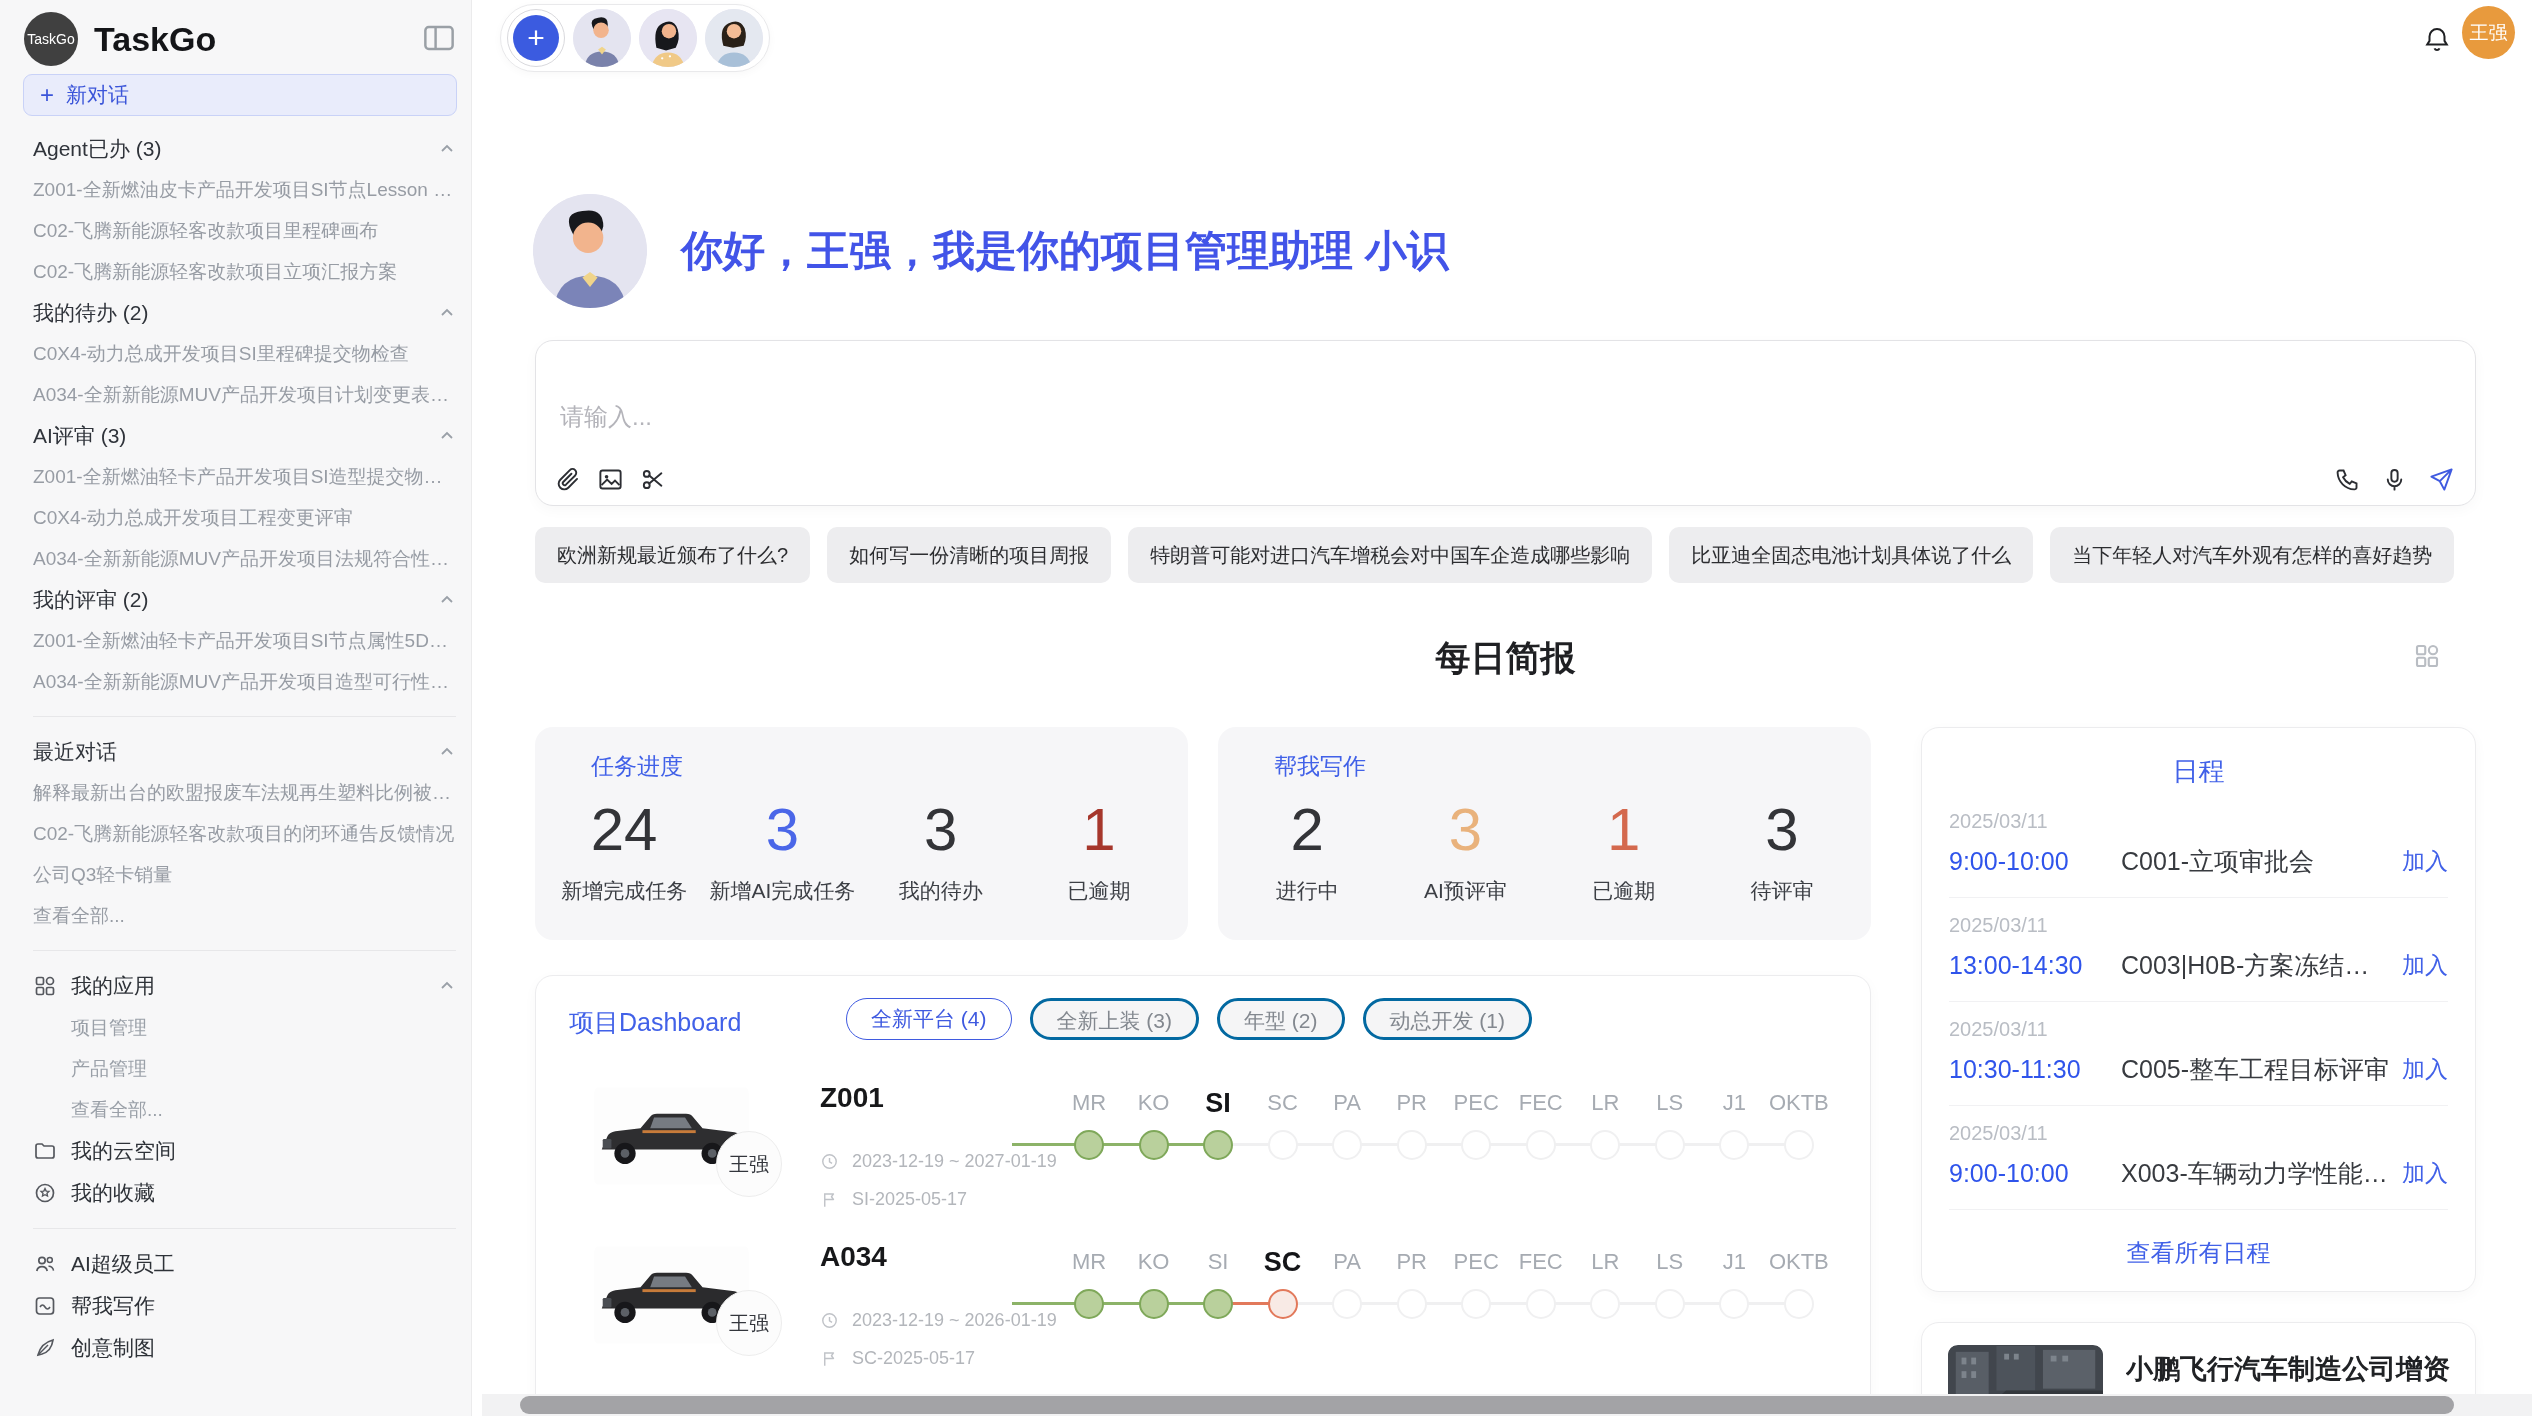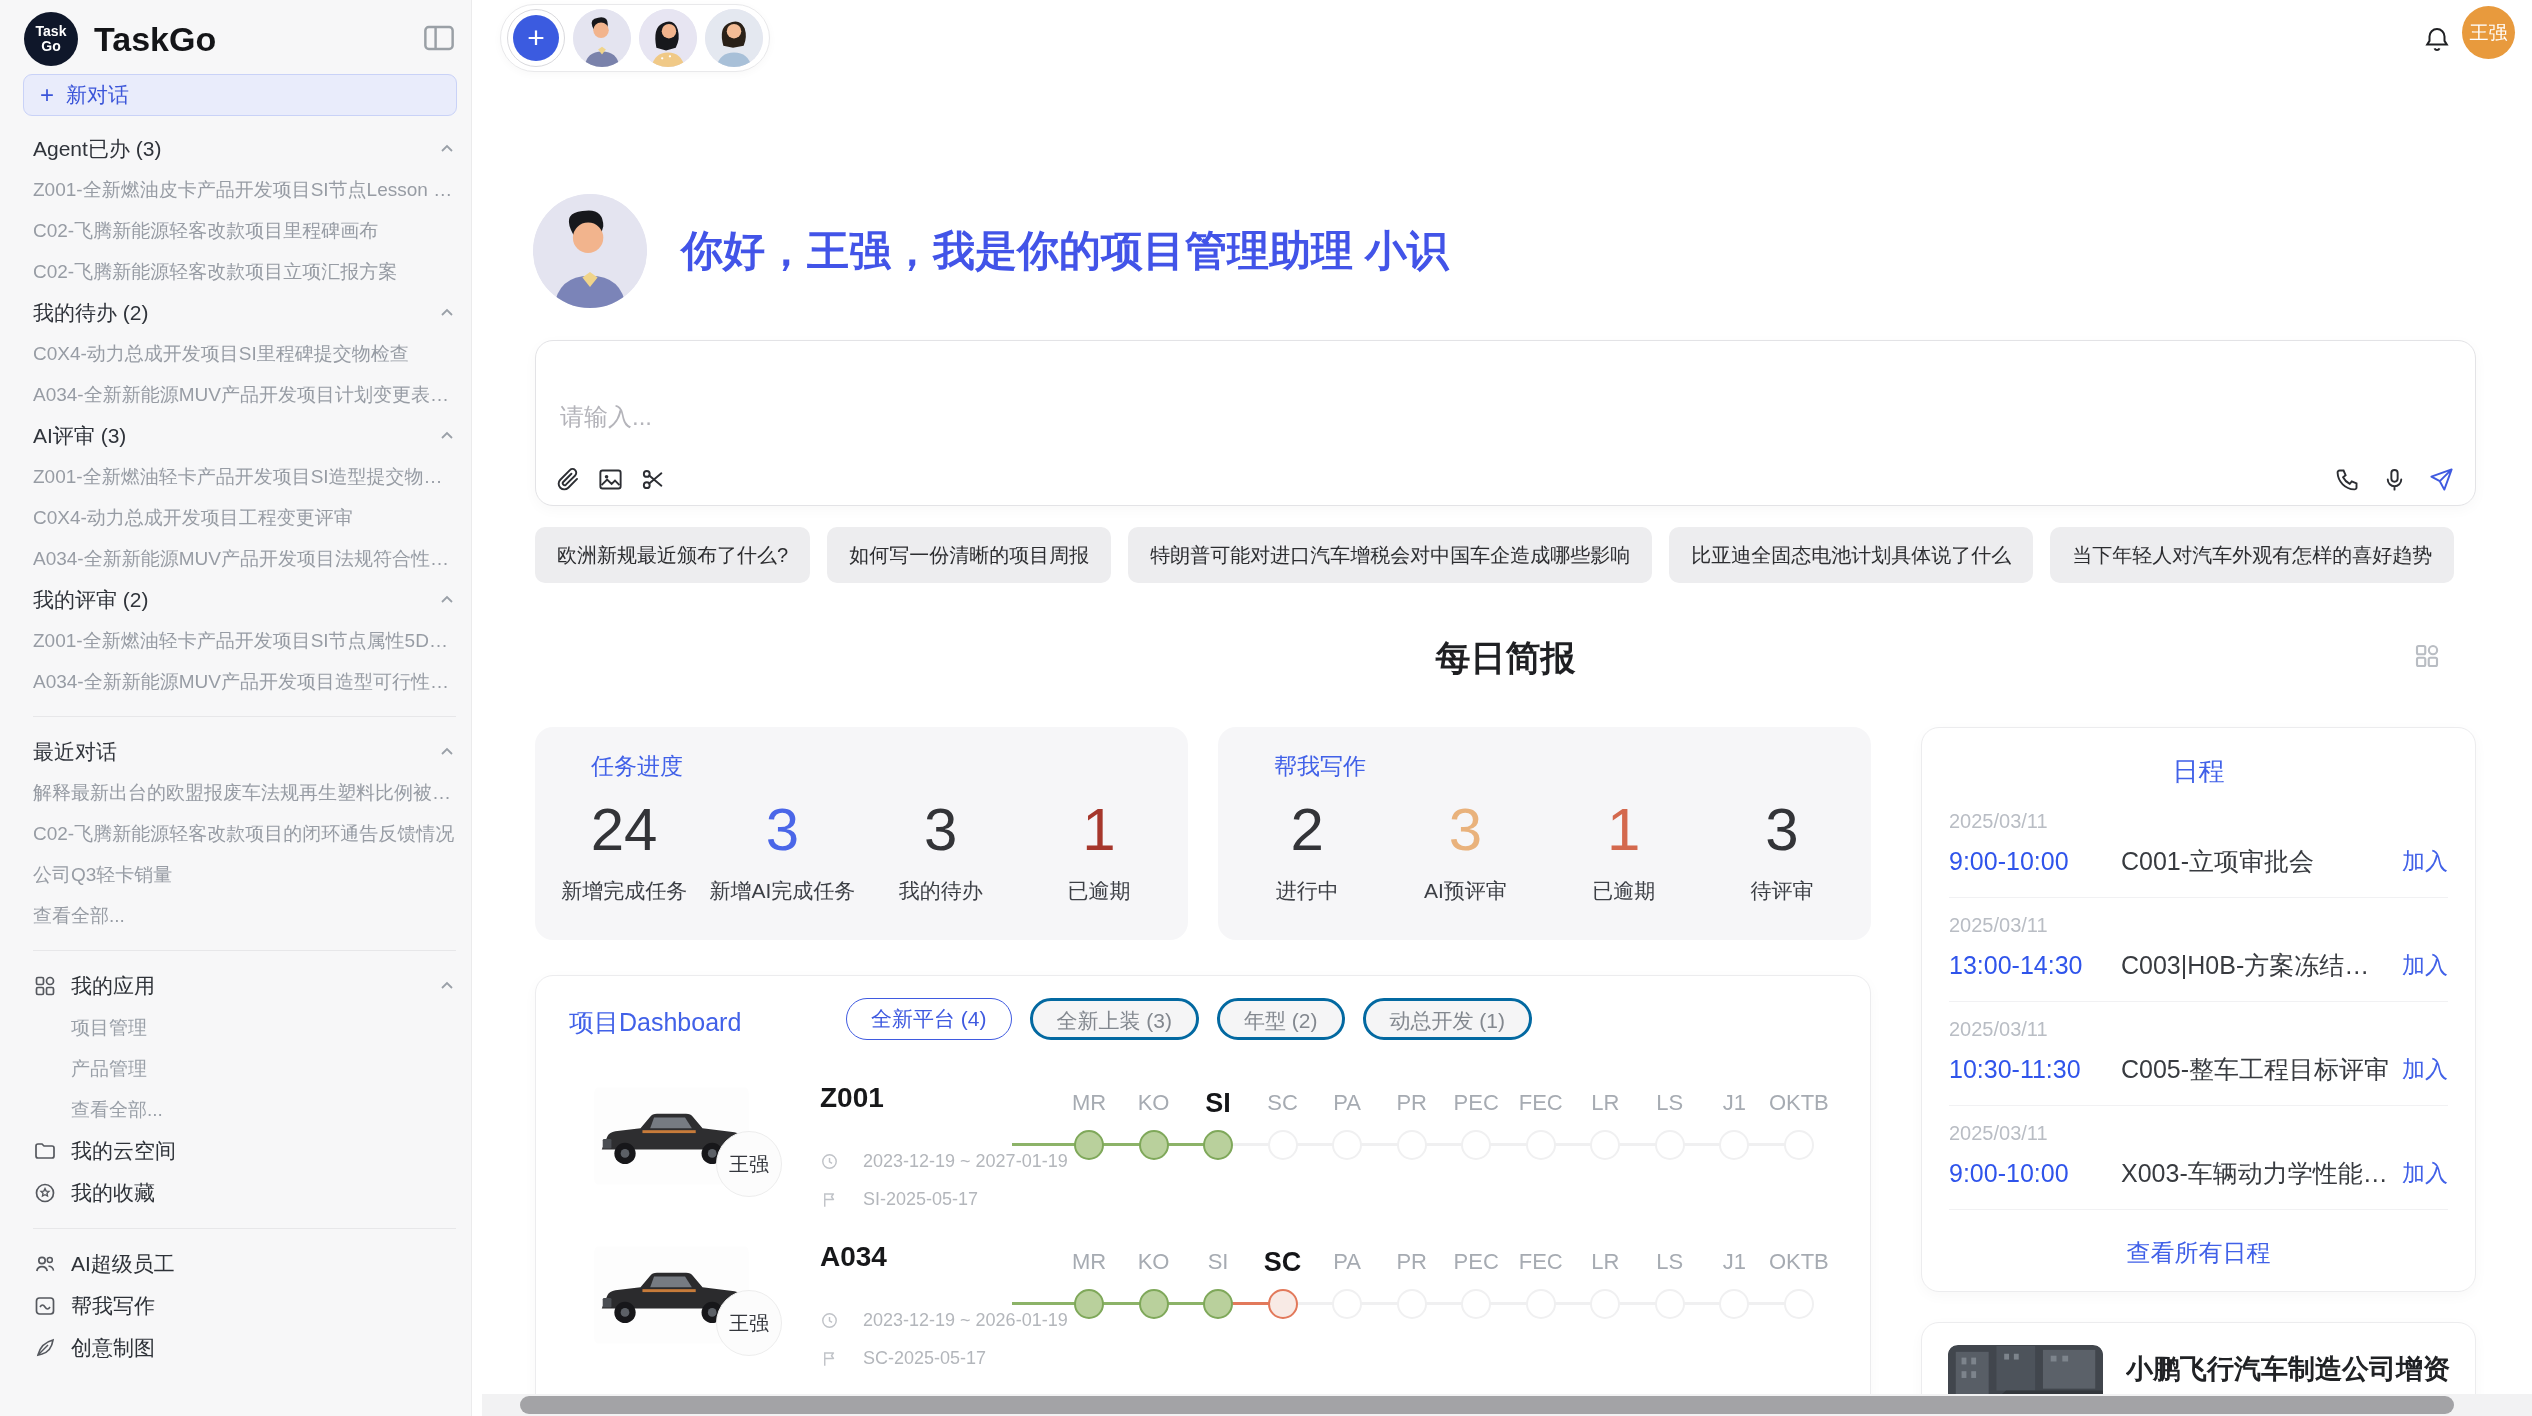--- a/index.html
+++ b/index.html
@@ -3,21 +3,21 @@
 <meta charset="utf-8">
 <style>
   * { margin:0; padding:0; box-sizing:border-box; }
   html,body { width:2532px; height:1416px; overflow:hidden; }
   body { font-family:"Liberation Sans","DejaVu Sans",sans-serif; background:#fff; color:#222; }
   .app { position:relative; width:2532px; height:1416px; overflow:hidden; background:#fff; }
 
   
   .sidebar { position:absolute; left:0; top:0; width:472px; height:1416px; background:#f7f7f8; border-right:1px solid #ebebec; }
   .logo-row { position:absolute; left:24px; top:12px; height:54px; display:flex; align-items:center; }
-  .logo-circle { width:54px; height:54px; border-radius:50%; background:#0f172a; color:#fff; display:flex; flex-direction:column; align-items:center; justify-content:center; font-size:14px; line-height:15px; font-weight:700; }
+  .logo-circle { width:54px; height:54px; border-radius:50%; background:#404040; color:#fff; display:flex; flex-direction:row; align-items:center; justify-content:center; font-size:14px; line-height:15px; font-weight:400; }
   .logo-name { margin-left:16px; font-size:34px; font-weight:700; color:#141518; }
   .collapse-btn { position:absolute; right:15px; top:23px; width:34px; height:30px; }
   .newchat-btn { position:absolute; left:23px; top:74px; width:434px; height:42px; border-radius:9px; background:#e9ecfb; border:1px solid #c9d2f7; color:#3b55d9; font-size:21px; display:flex; align-items:center; padding-left:16px; cursor:pointer; }
   .newchat-btn .plus { font-size:24px; margin-right:12px; font-weight:400; }
   .side-scroll { position:absolute; left:33px; right:15px; top:128px; bottom:0; overflow:hidden; }
   .nav-head { height:41px; line-height:41px; font-size:21px; color:#30343b; font-weight:500; display:flex; align-items:center; justify-content:space-between; white-space:nowrap; }
   .nav-item { height:41px; line-height:41px; font-size:19px; color:#979ca4; white-space:nowrap; overflow:hidden; text-overflow:ellipsis; cursor:pointer; }
   .side-div { border:none; border-top:1px solid #e7e7e9; margin:14px 0 14px -33px; width:472px; }
   .icon-row { height:42px; display:flex; align-items:center; font-size:21px; color:#2e3238; white-space:nowrap; cursor:pointer; }
   .icon-row .sic { width:24px; height:24px; margin-right:14px; flex:0 0 auto; }
@@ -67,21 +67,21 @@
   .dash-card { margin-top:35px; height:500px; background:#fff; border:1px solid #ececee; border-radius:18px; position:relative; box-shadow:0 4px 14px rgba(0,0,0,.03); overflow:hidden; }
   .dash-title { position:absolute; left:33px; top:30px; font-size:25px; color:#4161e8; }
   .tabs { position:absolute; left:310px; top:22px; display:flex; gap:18px; }
   .tab { height:42px; line-height:40px; padding:0 24px; border-radius:21px; font-size:21px; white-space:nowrap; cursor:pointer; background:#f5f5f6; color:#83888f; border:3px solid #0369a1; }
   .tab.active { background:#fff; color:#3f5ae0; border:1.5px solid #3f5ae0; }
   .proj-list { position:absolute; left:0; right:0; top:100px; }
   .proj-row { position:relative; height:159px; }
   .car-box { position:absolute; left:58px; top:8px; width:155px; height:104px; border-radius:10px; overflow:hidden; background:#fff; }
   .owner-badge { position:absolute; left:180px; top:55px; width:66px; height:66px; border-radius:50%; background:#fcfcfc; border:1px solid #ededed; display:flex; align-items:center; justify-content:center; font-size:20px; color:#33363c; z-index:2; }
   .p-code { position:absolute; left:284px; top:6px; font-size:28px; font-weight:700; color:#17181a; }
-  .p-meta { position:absolute; left:284px; height:22px; display:flex; align-items:center; gap:24px; font-size:18px; color:#b3b6bb; white-space:nowrap; }
+  .p-meta { position:absolute; left:284px; height:22px; display:flex; align-items:center; gap:13px; font-size:18px; color:#b3b6bb; white-space:nowrap; }
   .p-meta svg { width:19px; height:19px; flex:0 0 auto; }
   .ms-strip { position:absolute; left:521px; top:10px; width:774px; height:100px; display:flex; justify-content:space-between; }
   .ms-item { width:64px; text-align:center; position:relative; z-index:1; }
   .ms-label { font-size:22px; color:#a6abb2; height:34px; line-height:34px; white-space:nowrap; }
   .ms-item.current .ms-label { color:#141518; font-weight:700; font-size:27px; }
   .dot { width:30px; height:30px; border-radius:50%; margin:10px auto 0; }
   .dot.done { background:#b9d09c; border:2px solid #7fa85a; }
   .dot.future { background:#fff; border:2px solid #f0f0f1; }
   .dot.overdue { background:#f8eae5; border:2px solid #e2795b; }
   .ms-line { position:absolute; height:3px; top:57px; left:-45px; right:18px; background:#f0f0f1; z-index:0; }

